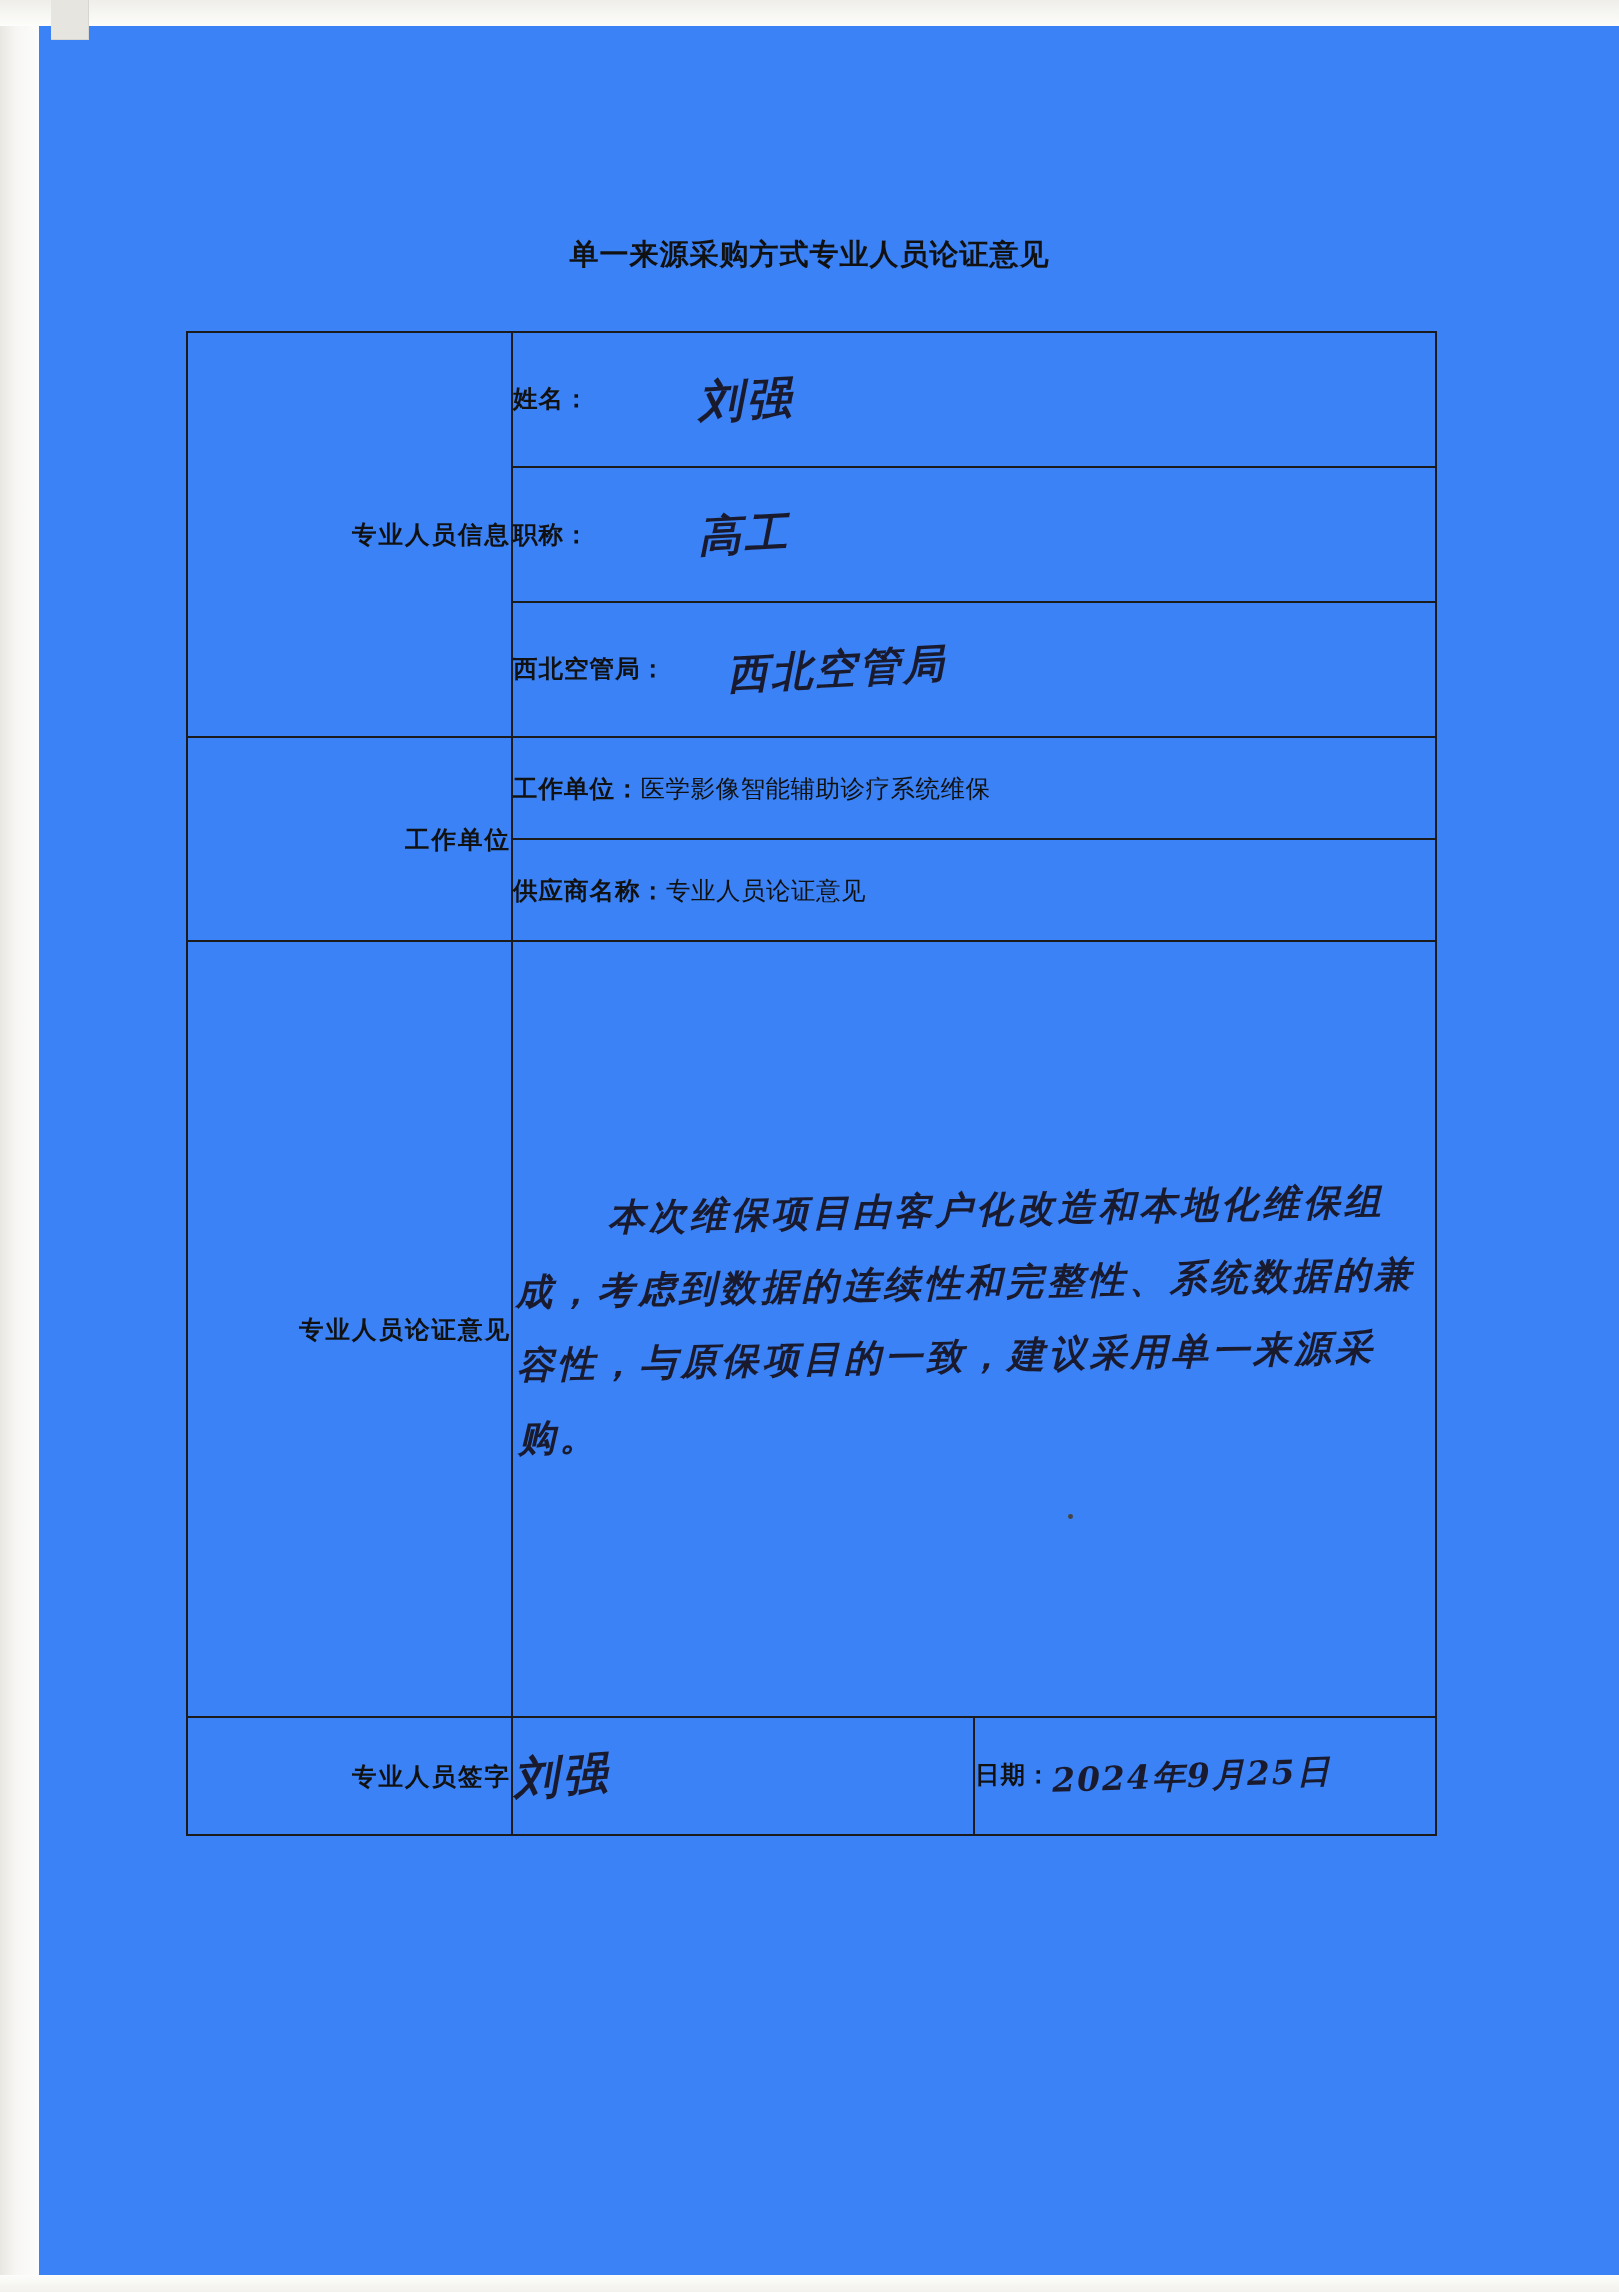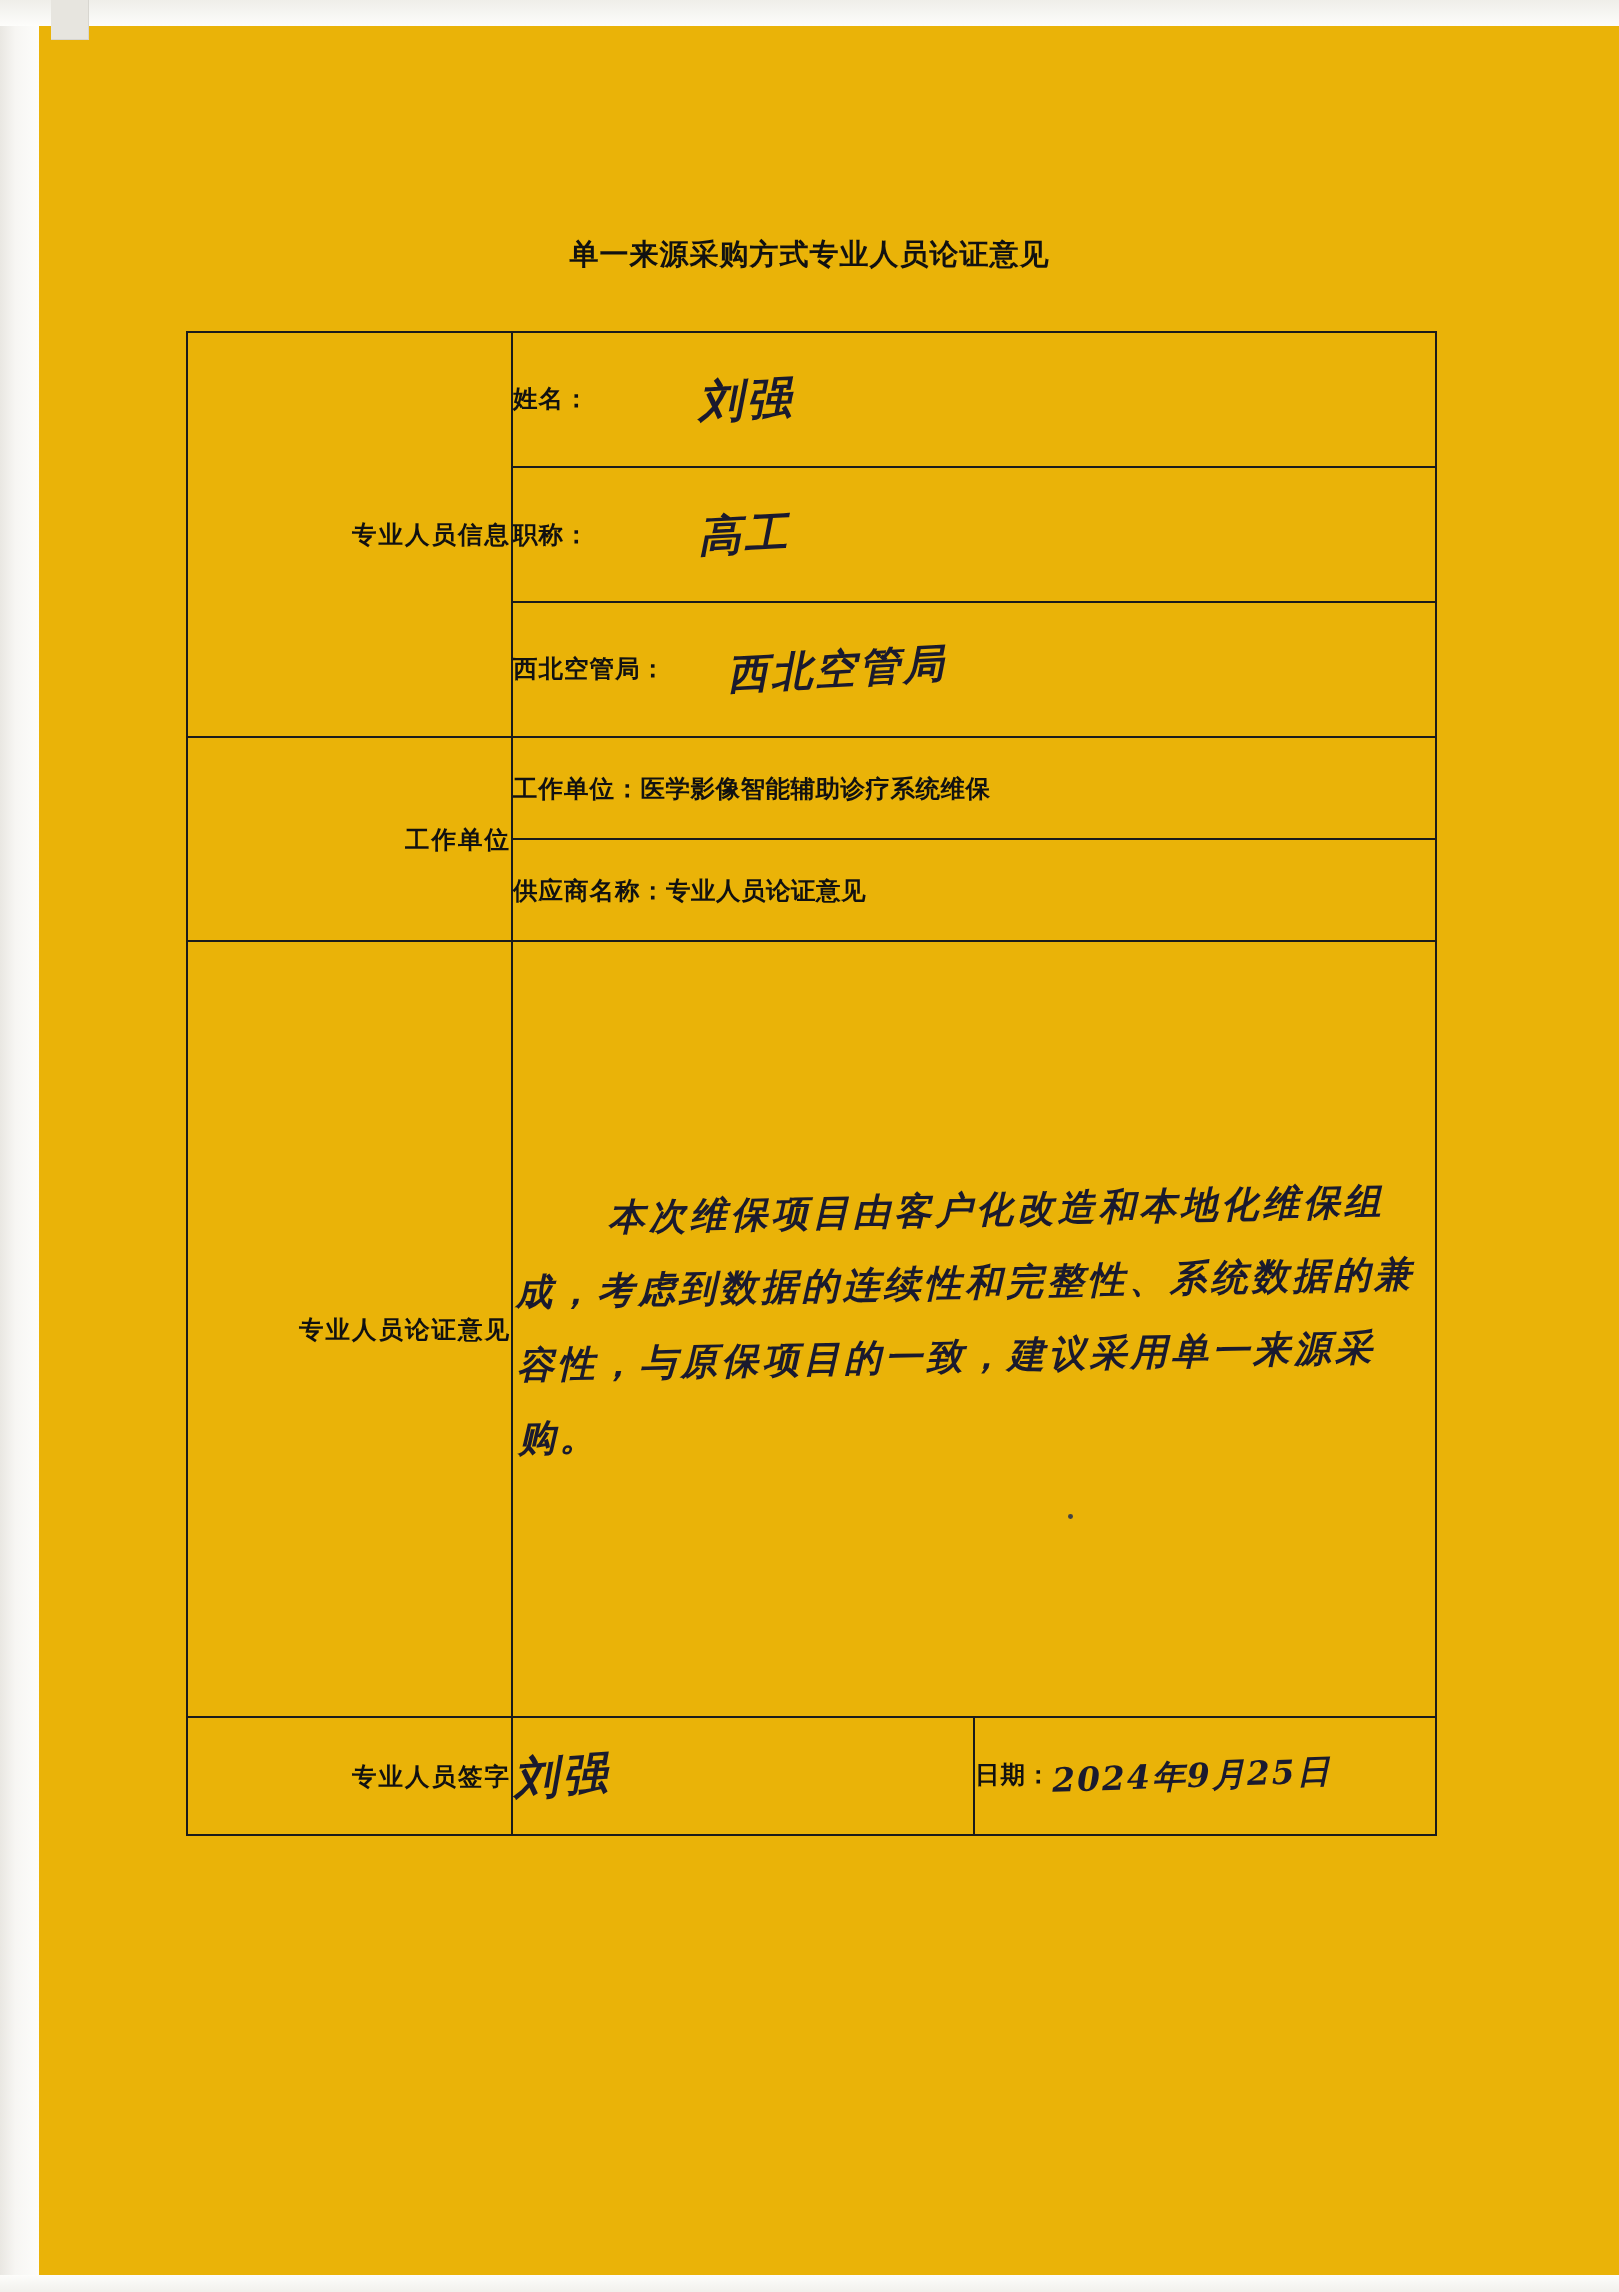--- a/index.html
+++ b/index.html
@@ -14,21 +14,21 @@
     font-family: "Liberation Sans", sans-serif;
     overflow: hidden;
   }
 
   
   .page {
     position: absolute;
     left: 0; top: 0;
     width: 1619px;
     height: 2293px;
-    background: #eab308;
+    background: #3b82f6;
   }
 
   
   .scan-edge-left {
     position: absolute;
     left: 0; top: 0;
     width: 39px; height: 2293px;
     background: linear-gradient(to right, #e9e7e2 0%, #f7f6f3 40%, #fdfdfb 100%);
   }
   .scan-edge-top {
@@ -91,21 +91,21 @@
   }
   .field-cell {
     padding-left: 31px;
     font-family: "DejaVu Sans", "Liberation Sans", sans-serif;
     font-size: 24.5px;
     font-weight: bold;
     letter-spacing: 1px;
     position: relative;
   }
   .field-cell .inline-value {
-    font-weight: bold;
+    font-weight: normal;
     letter-spacing: 0.5px;
   }
   .row-h-small { height: 133px; }
   .row-h-proj  { height: 100px; }
   .row-h-op    { height: 774px; }
   .row-h-sign  { height: 116px; }
 
   
   .hand {
     font-family: "DejaVu Serif", "Liberation Serif", serif;

